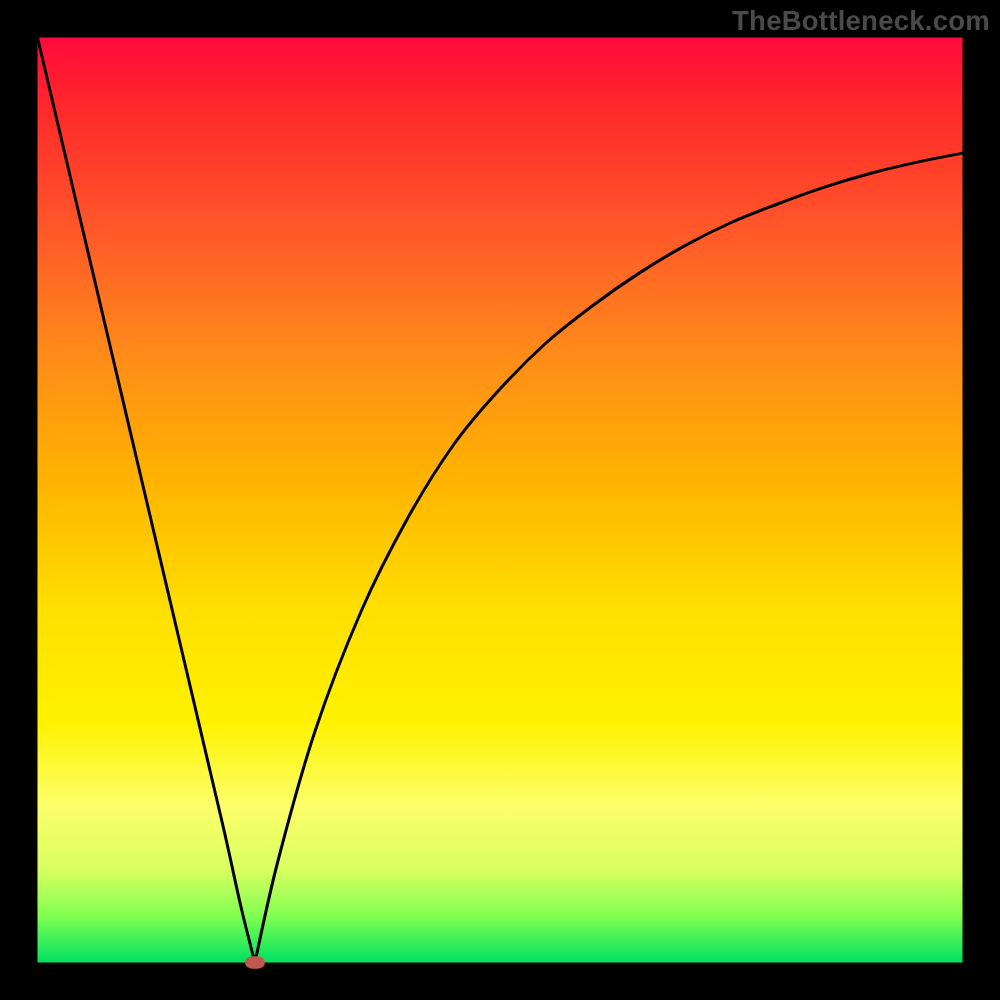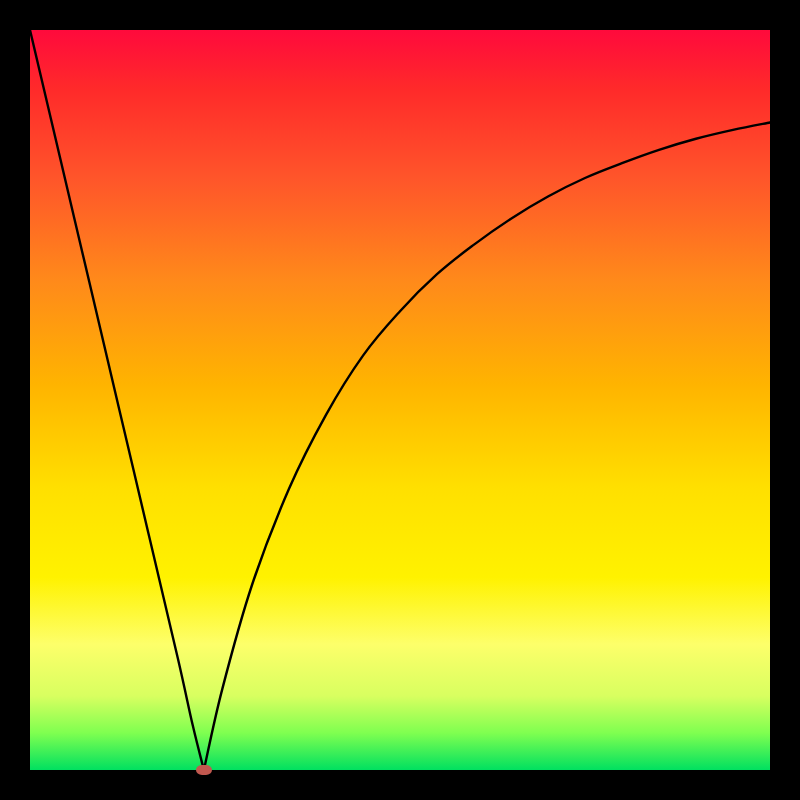--- a/index.html
+++ b/index.html
@@ -62,20 +62,21 @@
     background: #c1584f;
     border-radius: 6px / 5px;
     transform: translate(-50%, -50%);
   }
 </style>
 </head>
 <body>
 
 <div class="frame">
 
+  <div class="watermark">TheBottleneck.com</div>
 
   <div class="plot">
 
     <svg class="curve" viewBox="0 0 740 740" preserveAspectRatio="none">
       <path id="curve-path" fill="none" stroke="#000000" stroke-width="2.4" stroke-linecap="round" stroke-linejoin="round" d="M 0 0 C 5.33 22.64, 18.94 80.51, 29.60 125.80 C 40.26 171.09, 48.54 206.31, 59.20 251.60 C 69.86 296.89, 78.14 332.11, 88.80 377.40 C 99.46 422.69, 107.74 457.91, 118.40 503.20 C 129.06 548.49, 140.01 594.37, 148.00 629.00 C 155.99 663.63, 158.14 675.62, 162.80 695.60 C 167.46 715.58, 171.90 732.01, 173.90 740.00 C 175.90 747.99, 170.57 754.65, 173.90 740.00 C 177.23 725.35, 183.74 691.90, 192.40 658.60 C 201.06 625.30, 210.01 590.96, 222.00 555.00 C 233.99 519.04, 245.68 489.44, 259.00 458.80 C 272.32 428.16, 282.68 408.78, 296.00 384.80 C 309.32 360.82, 319.68 344.25, 333.00 325.60 C 346.32 306.95, 356.68 295.85, 370.00 281.20 C 383.32 266.55, 393.68 256.19, 407.00 244.20 C 420.32 232.21, 430.68 224.59, 444.00 214.60 C 457.32 204.61, 467.68 197.36, 481.00 188.70 C 494.32 180.04, 504.68 173.83, 518.00 166.50 C 531.32 159.17, 541.68 153.99, 555.00 148.00 C 568.32 142.01, 578.68 138.26, 592.00 133.20 C 605.32 128.14, 615.68 124.28, 629.00 119.88 C 642.32 115.48, 652.68 112.38, 666.00 108.78 C 679.32 105.18, 689.68 102.83, 703.00 99.90 C 716.32 96.97, 733.34 93.83, 740.00 92.50"></path>
     </svg>
 
     <div id="min-marker" class="marker" style="left: 173.9px; top: 740px; background: rgb(193, 88, 79);"></div>
 
   </div>

